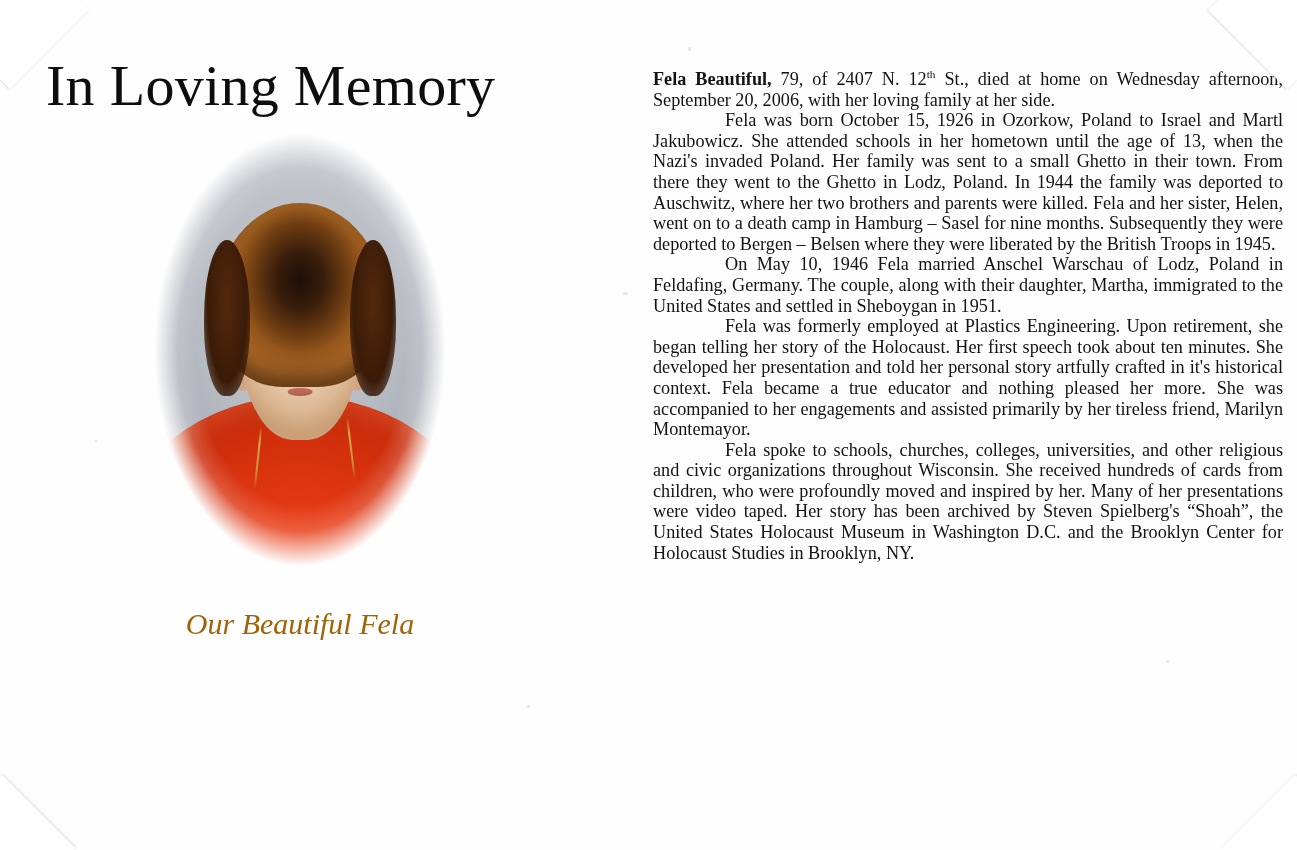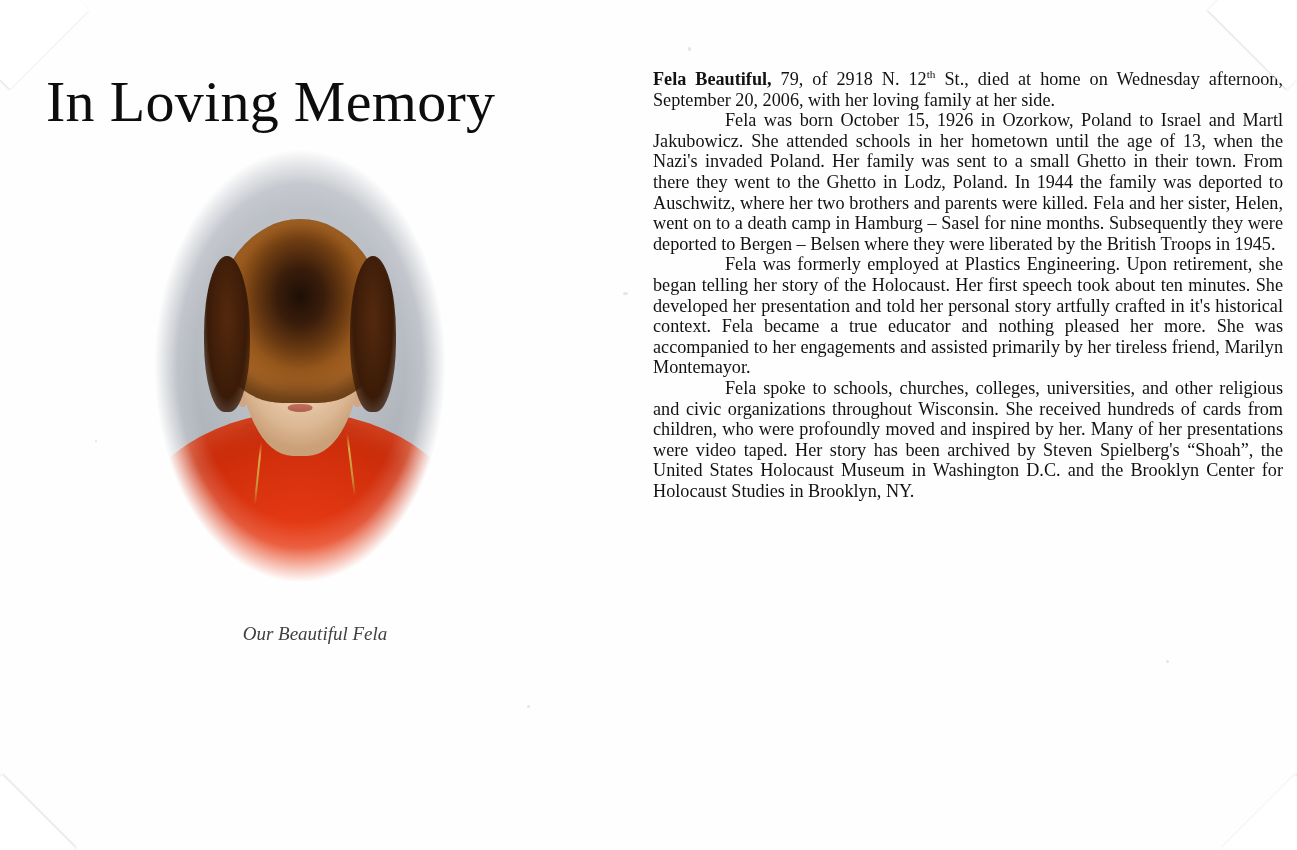--- a/index.html
+++ b/index.html
@@ -46,21 +46,21 @@
   .corner-br {
     bottom: -50px; right: -50px;
     width: 104px; height: 104px;
     transform: rotate(45deg);
     box-shadow: 0 -1px 2px rgba(120,120,120,0.22);
   }
 
   
   #left-col {
     position: absolute;
-    left: 0; top: 16px;
+    left: 0; top: 0;
     width: 620px; height: 715px;
   }
 
   #memorial-heading {
     position: absolute;
     left: 46px;
     top: 16px;
     font-size: 58px;
     line-height: 1.08;
     font-weight: 400;
@@ -261,24 +261,23 @@
   }
   .ear.l { left: 29%; }
   .ear.r { right: 29%; }
 
   #portrait-caption {
     position: absolute;
     left: 0;
     top: 607px;
     width: 600px;
     text-align: center;
-    font-size: 19px;
+    font-size: 30px;
     font-style: italic;
-    color: #404040;
-    margin-left: 15px;
+    color: #a16207;
   }
 
   
   #obituary {
     position: absolute;
     left: 653px;
     top: 69px;
     width: 630px;
     font-size: 18.2px;
     line-height: 20.6px;
@@ -361,19 +360,20 @@
         <div class="hair"></div>
         <div class="hair-side l"></div>
         <div class="hair-side r"></div>
       </div>
     </div>
 
     <div id="portrait-caption">Our Beautiful Fela</div>
   </div>
 
   <div id="obituary">
-    <p class="lead"><span class="lead-name">Fela Beautiful,</span><span> 79, of 2918 N. 12</span><sup>th</sup><span> St., died at home on Wednesday afternoon, September 20, 2006, with her loving family at her side.</span></p>
+    <p class="lead"><span class="lead-name">Fela Beautiful,</span><span> 79, of 2407 N. 12</span><sup>th</sup><span> St., died at home on Wednesday afternoon, September 20, 2006, with her loving family at her side.</span></p>
     <p>Fela was born October 15, 1926 in Ozorkow, Poland to Israel and Martl Jakubowicz. She attended schools in her hometown until the age of 13, when the Nazi's invaded Poland.  Her family was sent to a small Ghetto in their town.  From there they went to the Ghetto in Lodz, Poland.  In 1944 the family was deported to Auschwitz, where her two brothers and parents were killed.  Fela and her sister, Helen, went on to a death camp in Hamburg – Sasel for nine months.  Subsequently they were deported to Bergen – Belsen where they were liberated by the British Troops in 1945.</p>
+    <p>On May 10, 1946 Fela married Anschel Warschau of Lodz, Poland in Feldafing, Germany.  The couple, along with their daughter, Martha, immigrated to the United States and settled in Sheboygan in 1951.</p>
     <p>Fela was formerly employed at Plastics Engineering.   Upon retirement, she began telling her story of the Holocaust.  Her first speech took about ten minutes.  She developed her presentation and told her personal story artfully crafted in it's historical context.   Fela became a true educator and nothing pleased her more.  She was accompanied to her engagements and assisted primarily by her tireless friend, Marilyn Montemayor.</p>
     <p>Fela spoke to schools, churches, colleges, universities, and other religious and civic organizations throughout Wisconsin.   She received hundreds of cards from children, who were profoundly moved and inspired by her.  Many of her presentations were video taped.  Her story has been archived by Steven Spielberg's “Shoah”, the United States Holocaust Museum in Washington D.C. and the Brooklyn Center for Holocaust Studies in Brooklyn, NY.</p>
   </div>
 
 </div>
 
 </body></html>

